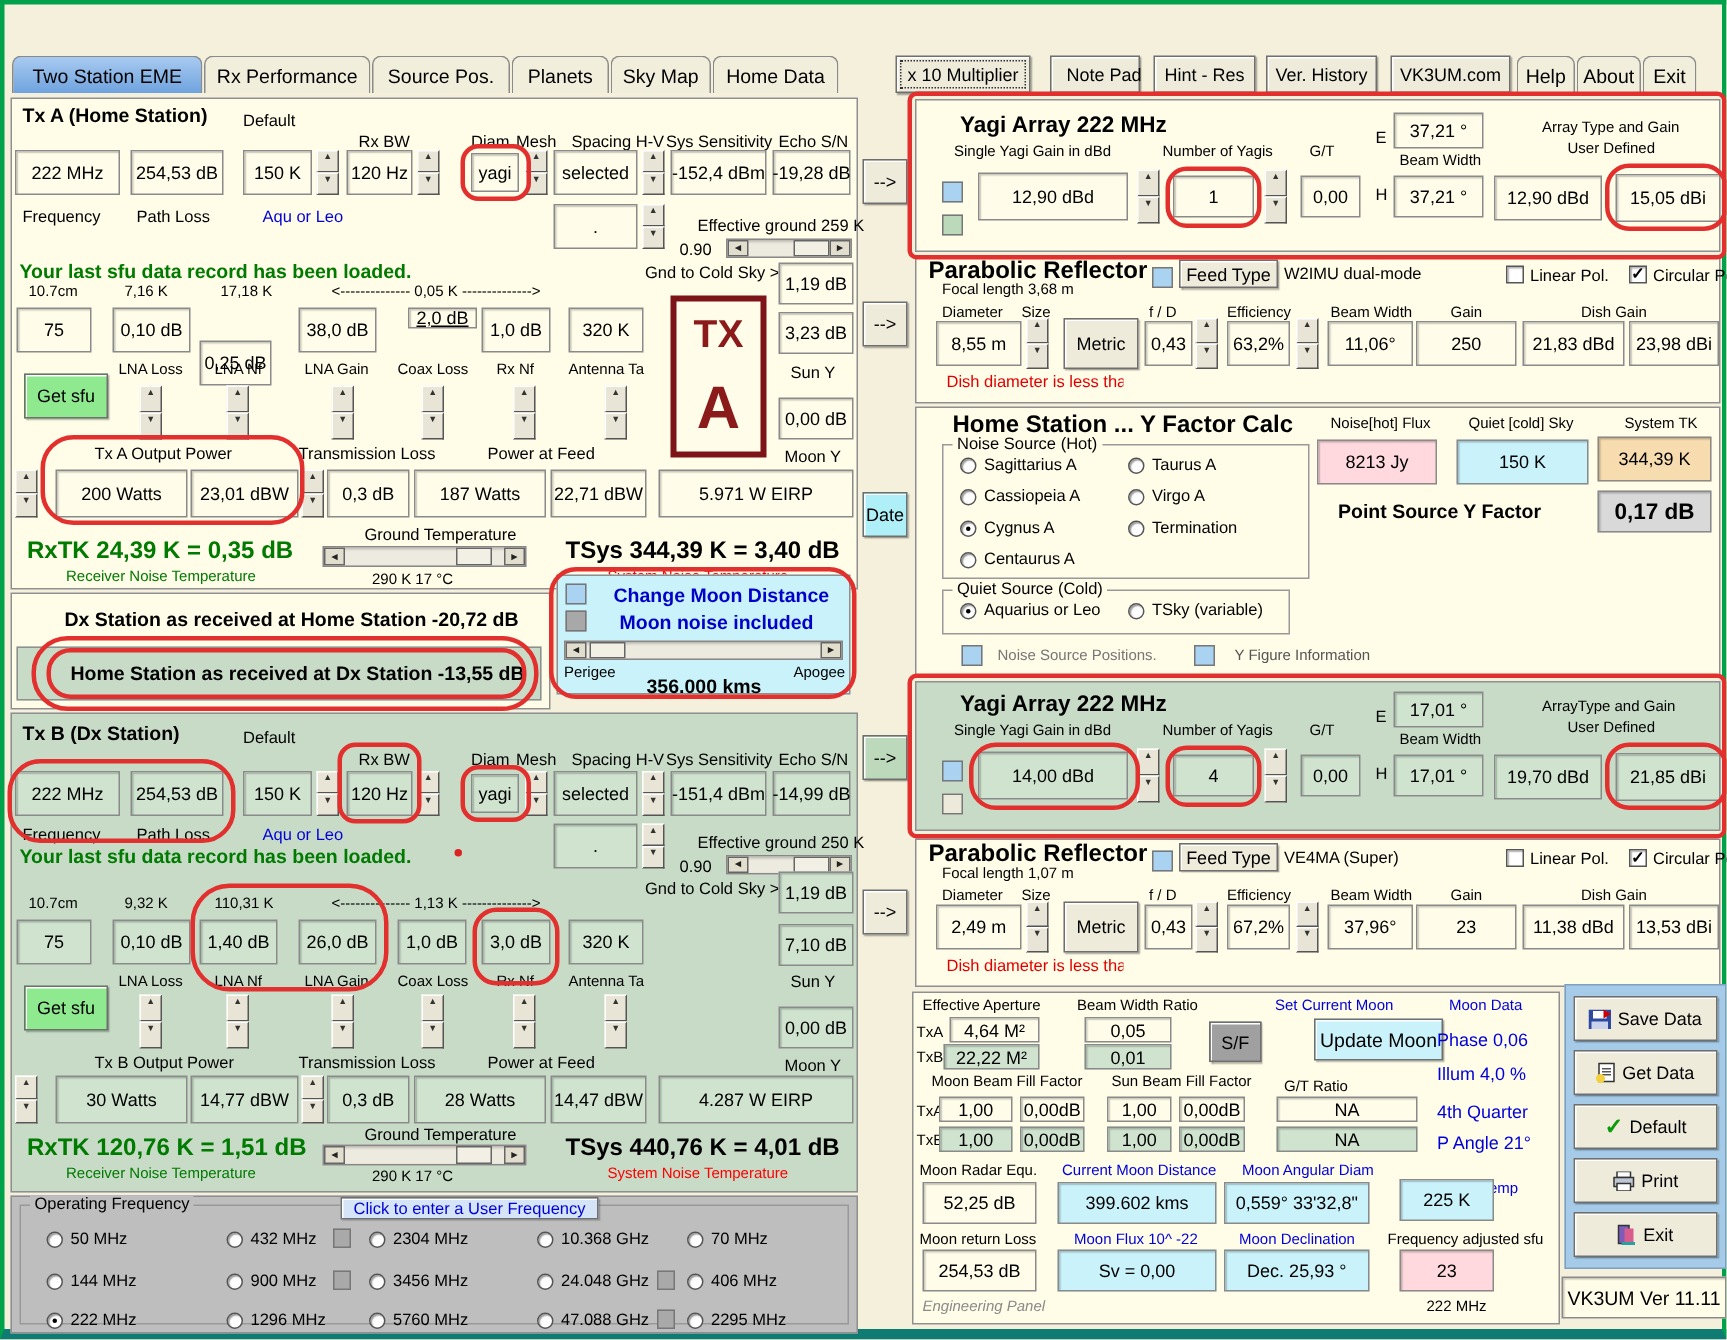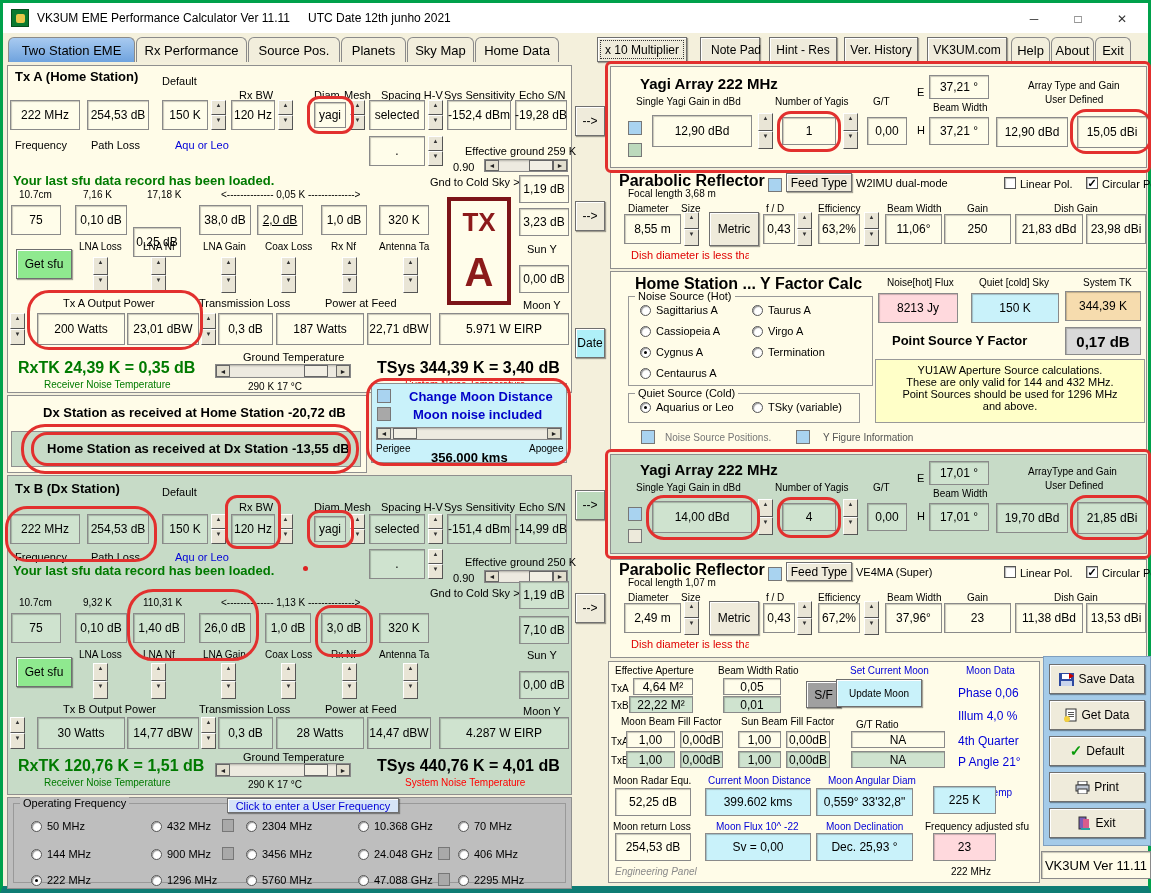--- a/index.html
+++ b/index.html
@@ -42,30 +42,20 @@
   .sq { position:absolute; width:14px; height:14px; border:1px solid #777; }
   .tab { position:absolute; top:34px; height:25px; background:#F2EEDC; border:1px solid #8a8a8a; border-bottom:none; border-radius:6px 6px 0 0; display:flex; align-items:center; justify-content:center; font-size:13px; }
   .tab.sel { background:linear-gradient(#A8CAF0,#6FA3DE); font-weight:normal; }
   .wbtn { position:absolute; top:5px; width:38px; height:22px; display:flex; align-items:center; justify-content:center; font-size:12px; color:#333; background:#fff; }
 </style>
 </head>
 <body>
 
 <div id="app">
 
-  <div class="p" style="left:0;top:0;width:1145px;height:30px;background:#fff;">
-    <div class="p" style="left:8px;top:6px;width:18px;height:18px;background:#0A7A2F;border:1px solid #044d1c;">
-      <div class="p" style="left:4px;top:4px;width:9px;height:9px;background:#E8C84A;border-radius:2px;"></div>
-    </div>
-    <div class="lb" style="left:34px;top:8px;font-size:12px;">VK3UM EME Performance Calculator Ver 11.11</div>
-    <div class="lb" style="left:305px;top:8px;font-size:12px;">UTC Date  12th  junho  2021</div>
-    <div class="wbtn" style="left:1012px;">─</div>
-    <div class="wbtn" style="left:1056px;">□</div>
-    <div class="wbtn" style="left:1100px;">✕</div>
-  </div>
 
   <div class="tab sel" style="left:5px;width:127px;">Two Station EME</div>
   <div class="tab" style="left:133px;width:111px;">Rx Performance</div>
   <div class="tab" style="left:245px;width:92px;">Source Pos.</div>
   <div class="tab" style="left:338px;width:65px;">Planets</div>
   <div class="tab" style="left:404px;width:67px;">Sky Map</div>
   <div class="tab" style="left:472px;width:84px;">Home Data</div>
 
   <div class="btn" style="left:594px;top:34px;width:90px;height:25px;outline:1px dotted #333;outline-offset:-4px;">x 10 Multiplier</div>
   <div class="btn" style="left:697px;top:34px;width:60px;height:25px;padding-left:12px;">Note Pad</div>
@@ -129,21 +119,21 @@
   <div class="lb" style="left:427px;top:173px;">Gnd to Cold Sky &gt;</div>
   <div class="f" style="left:516px;top:172px;width:50px;height:28px;">1,19 dB</div>
   <div class="lb2" style="left:16px;top:186px;">10.7cm</div>
   <div class="lb2" style="left:80px;top:186px;">7,16 K</div>
   <div class="lb2" style="left:144px;top:186px;">17,18 K</div>
   <div class="lb2" style="left:218px;top:186px;">&lt;-------------- 0,05 K --------------&gt;</div>
   <div class="f" style="left:8px;top:202px;width:50px;height:30px;">75</div>
   <div class="f" style="left:72px;top:202px;width:52px;height:30px;">0,10 dB</div>
   <div class="f" style="left:130px;top:212px;width:48px;height:30px;margin-top:12px;">0,25 dB</div>
   <div class="f" style="left:196px;top:202px;width:52px;height:30px;">38,0 dB</div>
-  <div class="f" style="left:254px;top:202px;width:46px;height:30px;text-decoration:underline;">2,0 dB</div>
+  <div class="f" style="left:269px;top:202px;width:46px;height:14px;text-decoration:underline;">2,0 dB</div>
   <div class="f" style="left:318px;top:202px;width:46px;height:30px;">1,0 dB</div>
   <div class="f" style="left:376px;top:202px;width:50px;height:30px;">320 K</div>
   <div class="lb2" style="left:76px;top:238px;">LNA Loss</div>
   <div class="lb2" style="left:140px;top:238px;">LNA Nf</div>
   <div class="lb2" style="left:200px;top:238px;">LNA Gain</div>
   <div class="lb2" style="left:262px;top:238px;">Coax Loss</div>
   <div class="lb2" style="left:328px;top:238px;">Rx Nf</div>
   <div class="lb2" style="left:376px;top:238px;">Antenna Ta</div>
   <div class="btn" style="left:13px;top:246px;width:56px;height:30px;background:#8FE98F;">Get sfu</div>
   <div class="spin" style="left:90px;top:254px;height:36px;">
@@ -545,26 +535,20 @@
       <span>Termination</span>
     </div>
   <div class="lb2" style="left:884px;top:274px;">Noise[hot] Flux</div>
   <div class="lb2" style="left:976px;top:274px;">Quiet [cold] Sky</div>
   <div class="lb2" style="left:1080px;top:274px;">System TK</div>
   <div class="f pf" style="left:875px;top:290px;width:80px;height:30px;">8213 Jy</div>
   <div class="f cf" style="left:968px;top:290px;width:88px;height:30px;">150 K</div>
   <div class="f tf" style="left:1062px;top:288px;width:76px;height:30px;">344,39 K</div>
   <div class="ttl" style="left:889px;top:330px;">Point Source Y Factor</div>
   <div class="f gyf" style="left:1062px;top:324px;width:76px;height:28px;font-weight:bold;font-size:15px;">0,17 dB</div>
-  <div class="p" style="left:872px;top:356px;width:270px;height:64px;background:#FFFFC8;border:1px solid #999;font-size:11px;text-align:center;padding-top:4px;">
-    <div>YU1AW Aperture Source calculations.</div>
-    <div>These are only valid for 144 and 432 MHz.</div>
-    <div>Point Sources should be used for 1296 MHz</div>
-    <div>and above.</div>
-  </div>
   <div class="grp" style="left:625px;top:390px;width:232px;height:30px;background:#FFFCE8;">
       <span>Quiet Source  (Cold)</span>
     </div>
   <div class="rd sel" style="left:637px;top:398px;">
       <b></b>
       <span>Aquarius or Leo</span>
     </div>
   <div class="rd" style="left:749px;top:398px;">
       <b></b>
       <span>TSky (variable)</span>
@@ -650,21 +634,21 @@
   <div class="lb2" style="left:715px;top:662px;">Beam Width Ratio</div>
   <div class="lb2 blue" style="left:847px;top:662px;">Set Current Moon</div>
   <div class="lb2 blue" style="left:963px;top:662px;">Moon Data</div>
   <div class="lb2" style="left:608px;top:680px;">TxA</div>
   <div class="f" style="left:630px;top:675px;width:60px;height:17px;">4,64 M²</div>
   <div class="lb2" style="left:608px;top:697px;">TxB</div>
   <div class="f gf" style="left:626px;top:693px;width:64px;height:17px;">22,22 M²</div>
   <div class="f" style="left:720px;top:675px;width:58px;height:17px;">0,05</div>
   <div class="f gf" style="left:720px;top:693px;width:58px;height:17px;">0,01</div>
   <div class="btn" style="left:803px;top:678px;width:35px;height:27px;background:#A0A0A0;">S/F</div>
-  <div class="btn" style="left:833px;top:676px;width:86px;height:28px;background:#C9F2FA;font-size:10px;">Update Moon</div>
+  <div class="btn" style="left:873px;top:676px;width:86px;height:28px;background:#C9F2FA;font-size:13px;">Update Moon</div>
   <div class="lb blue" style="left:955px;top:683px;font-size:12px;">Phase 0,06</div>
   <div class="lb blue" style="left:955px;top:706px;font-size:12px;">Illum 4,0 %</div>
   <div class="lb2" style="left:618px;top:713px;">Moon Beam Fill Factor</div>
   <div class="lb2" style="left:738px;top:713px;">Sun Beam Fill Factor</div>
   <div class="lb2" style="left:853px;top:716px;">G/T Ratio</div>
   <div class="lb2" style="left:608px;top:733px;">TxA</div>
   <div class="f" style="left:623px;top:728px;width:49px;height:17px;">1,00</div>
   <div class="f" style="left:677px;top:728px;width:43px;height:17px;">0,00dB</div>
   <div class="f" style="left:735px;top:728px;width:43px;height:17px;">1,00</div>
   <div class="f" style="left:783px;top:728px;width:44px;height:17px;">0,00dB</div>

